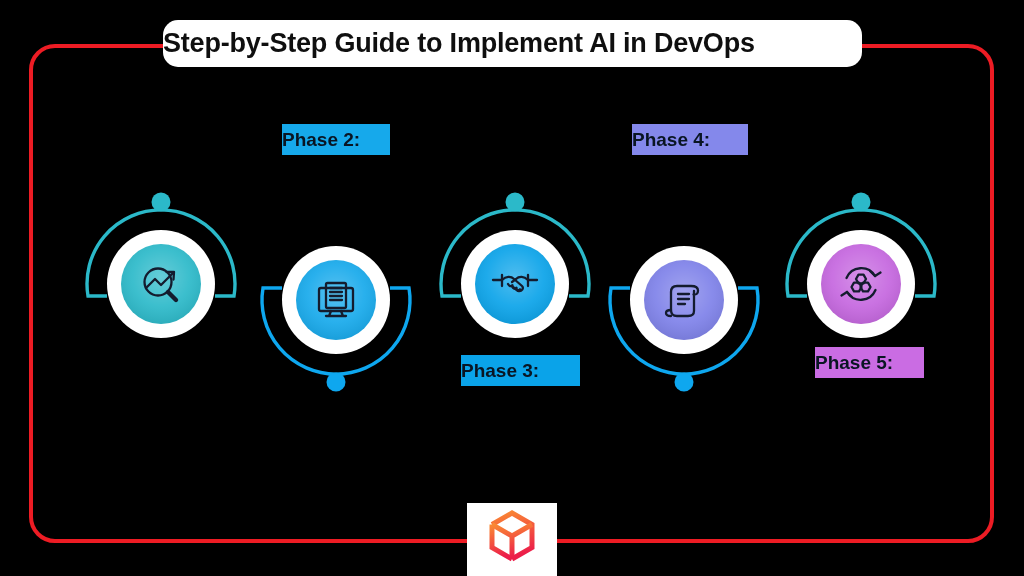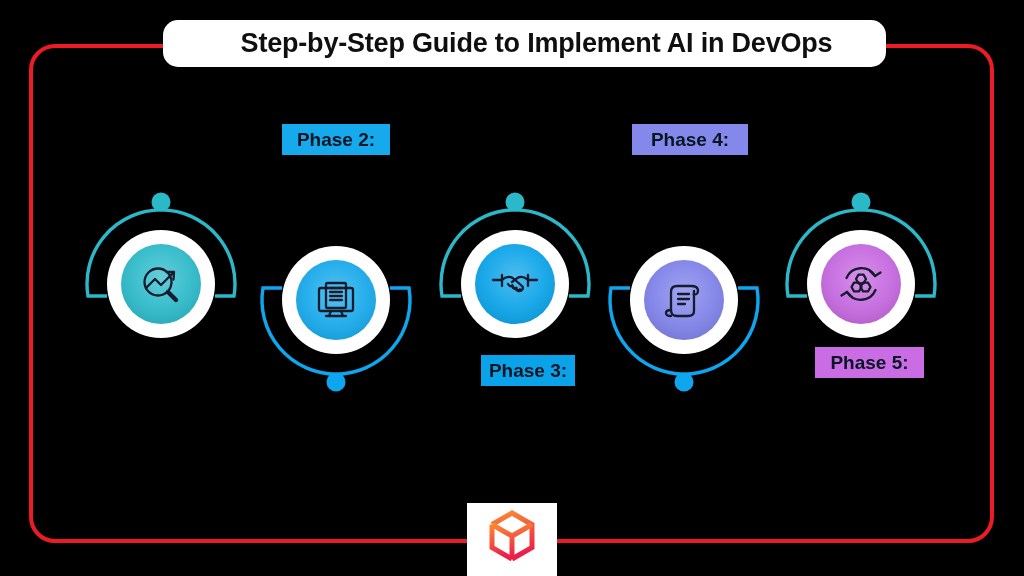--- a/index.html
+++ b/index.html
@@ -5,35 +5,35 @@
   html,body{margin:0;padding:0;background:#000;}
   #stage{position:relative;width:1024px;height:576px;background:#000;overflow:hidden;
          font-family:"Liberation Sans","DejaVu Sans",sans-serif;}
 
   
   #frame{position:absolute;left:29px;top:44px;width:965px;height:499px;
          box-sizing:border-box;border:4px solid #ed1c24;border-radius:26px;z-index:1;}
 
   
   #banner{position:absolute;left:163px;top:20px;width:699px;height:47px;background:#fff;
-          border-radius:15px;z-index:4;display:flex;align-items:center;justify-content:center;padding-left:24px;}
+          border-radius:15px;z-index:4;display:flex;align-items:center;justify-content:flex-start;}
   #banner h1{margin:0;font-size:27px;font-weight:800;color:#0f0f0f;letter-spacing:-0.2px;white-space:nowrap;}
 
   
   #diagram{position:absolute;left:0;top:0;z-index:2;}
   .arc{fill:none;stroke:var(--arc);stroke-width:3.4px;}
   .dot{fill:var(--dot);}
   .ring{fill:#ffffff;}
   .bubble{fill:var(--circle);}
   .docfill{fill:var(--circle);}
   .ink{stroke:#141c2e;stroke-width:2.3px;fill:none;stroke-linecap:round;stroke-linejoin:round;}
   .ink-thick{stroke:#141c2e;stroke-width:4.4px;fill:none;stroke-linecap:round;}
 
   
-  .phase-label{position:absolute;height:31px;display:flex;align-items:center;justify-content:center;
+  .phase-label{position:absolute;height:31px;display:flex;align-items:center;
                background:var(--labelbg);color:#091523;font-size:19px;font-weight:bold;z-index:4;}
 
   
   #logo-card{position:absolute;left:467px;top:503px;width:90px;height:73px;background:#fff;z-index:4;
              display:flex;align-items:flex-start;justify-content:center;}
 </style>
 </head>
 <body>
 
 <div id="stage">
@@ -123,21 +123,21 @@
         <polygon class="ink" points="5,-5 2.5,-0.7 -2.5,-0.7 -5,-5 -2.5,-9.3 2.5,-9.3"></polygon>
         <polygon class="ink" points="0.5,3 -2,7.3 -7,7.3 -9.5,3 -7,-1.3 -2,-1.3"></polygon>
         <polygon class="ink" points="9.5,3 7,7.3 2,7.3 -0.5,3 2,-1.3 7,-1.3"></polygon>
       </g>
     </g>
   </svg>
 
   <div class="phase-label" style="left: 282px; top: 124px; width: 108px; --circle: #16a9eb; --arc: #0ea7ef; --dot: #0ea7ef; --labelbg: #16a9eb;">
     <span>Phase 2:</span>
   </div>
-  <div class="phase-label" style="left: 461px; top: 355px; width: 94px; margin-left: 20px; --circle: #0aa3e9; --arc: #2bb9c9; --dot: #2bb9c9; --labelbg: #0aa3e9;">
+  <div class="phase-label" style="left: 461px; top: 355px; width: 119px; --circle: #0aa3e9; --arc: #2bb9c9; --dot: #2bb9c9; --labelbg: #0aa3e9;">
     <span>Phase 3:</span>
   </div>
   <div class="phase-label" style="left: 632px; top: 124px; width: 116px; --circle: #7e81e9; --arc: #0ea7ef; --dot: #0ea7ef; --labelbg: #8488eb;">
     <span>Phase 4:</span>
   </div>
   <div class="phase-label" style="left: 815px; top: 347px; width: 109px; --circle: #c566df; --arc: #2bb9c9; --dot: #2bb9c9; --labelbg: #ca6ce3;">
     <span>Phase 5:</span>
   </div>
 
   <div id="logo-card">

